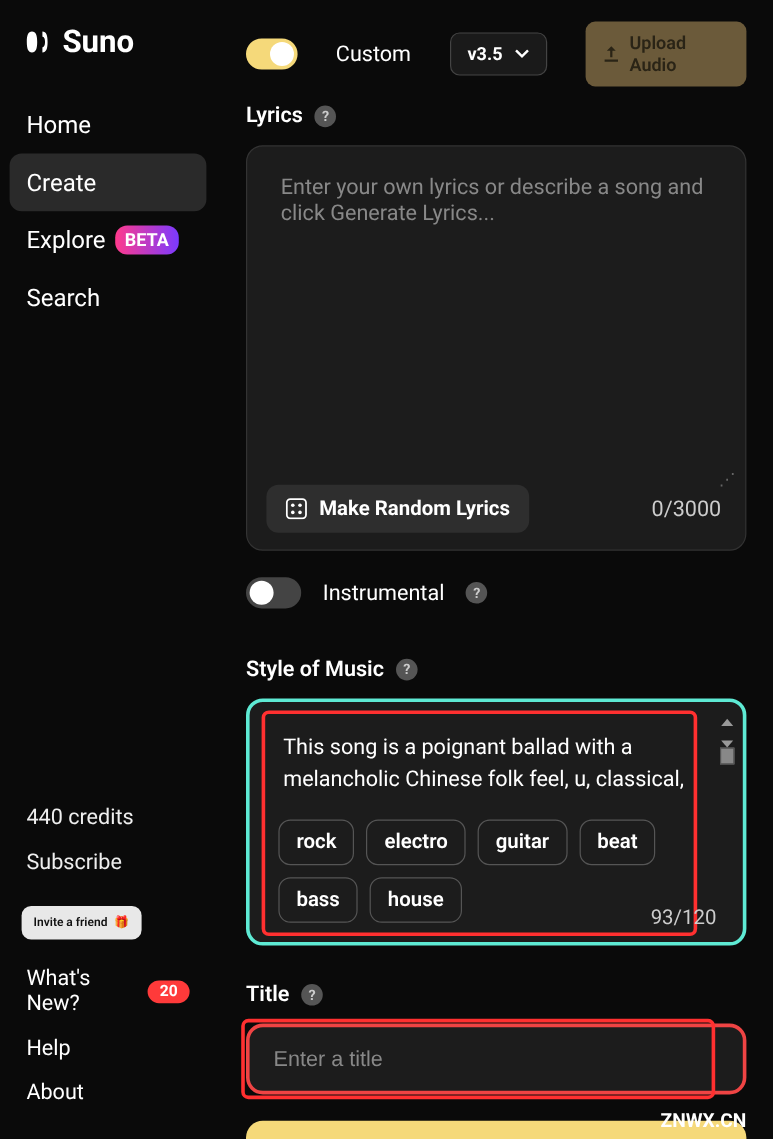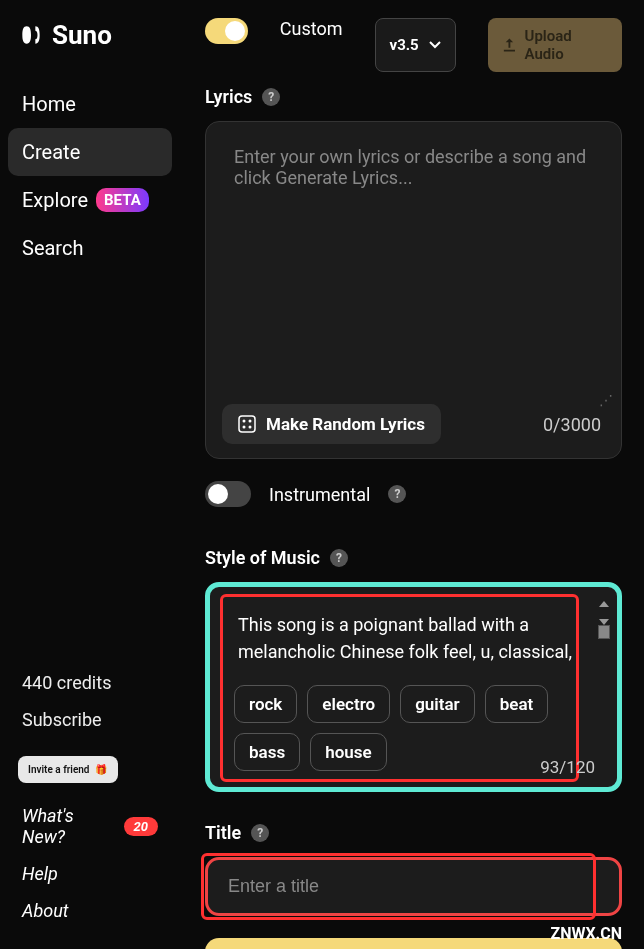--- a/index.html
+++ b/index.html
@@ -61,38 +61,38 @@
   cursor: pointer;
   width: fit-content;
 }
 .footer-link {
   padding: 8px 14px;
   font-size: 18px;
   display: flex;
   align-items: center;
   gap: 10px;
   cursor: pointer;
-  font-style: italic;
 }
 .count-badge {
   background: #ff3a3a;
   color: #fff;
   font-size: 13px;
   font-weight: 700;
   padding: 2px 10px;
   border-radius: 12px;
 }
 .main {
   flex: 1;
   padding: 18px 22px 20px 25px;
   overflow-y: auto;
   position: relative;
 }
 .top-row {
   display: flex;
+  align-items: center;
   gap: 32px;
   margin-bottom: 14px;
 }
 .toggle {
   width: 46px; height: 26px;
   border-radius: 14px;
   position: relative;
   cursor: pointer;
 }
 .toggle.on { background: #f5d97a; }
@@ -199,21 +199,21 @@
 }
 .counter { font-size: 18px; color: #ccc; }
 .instrumental-row {
   display: flex;
   align-items: center;
   gap: 18px;
   margin-bottom: 40px;
 }
 .style-box {
   background: #1c1c1c;
-  border: 5px solid #5eead4;
+  border: 3px solid #5eead4;
   border-radius: 14px;
   padding: 14px 14px 10px 14px;
   position: relative;
   margin-bottom: 30px;
 }
 .style-highlight {
   position: absolute;
   border: 3px solid #ff3030;
   border-radius: 6px;
   pointer-events: none;

